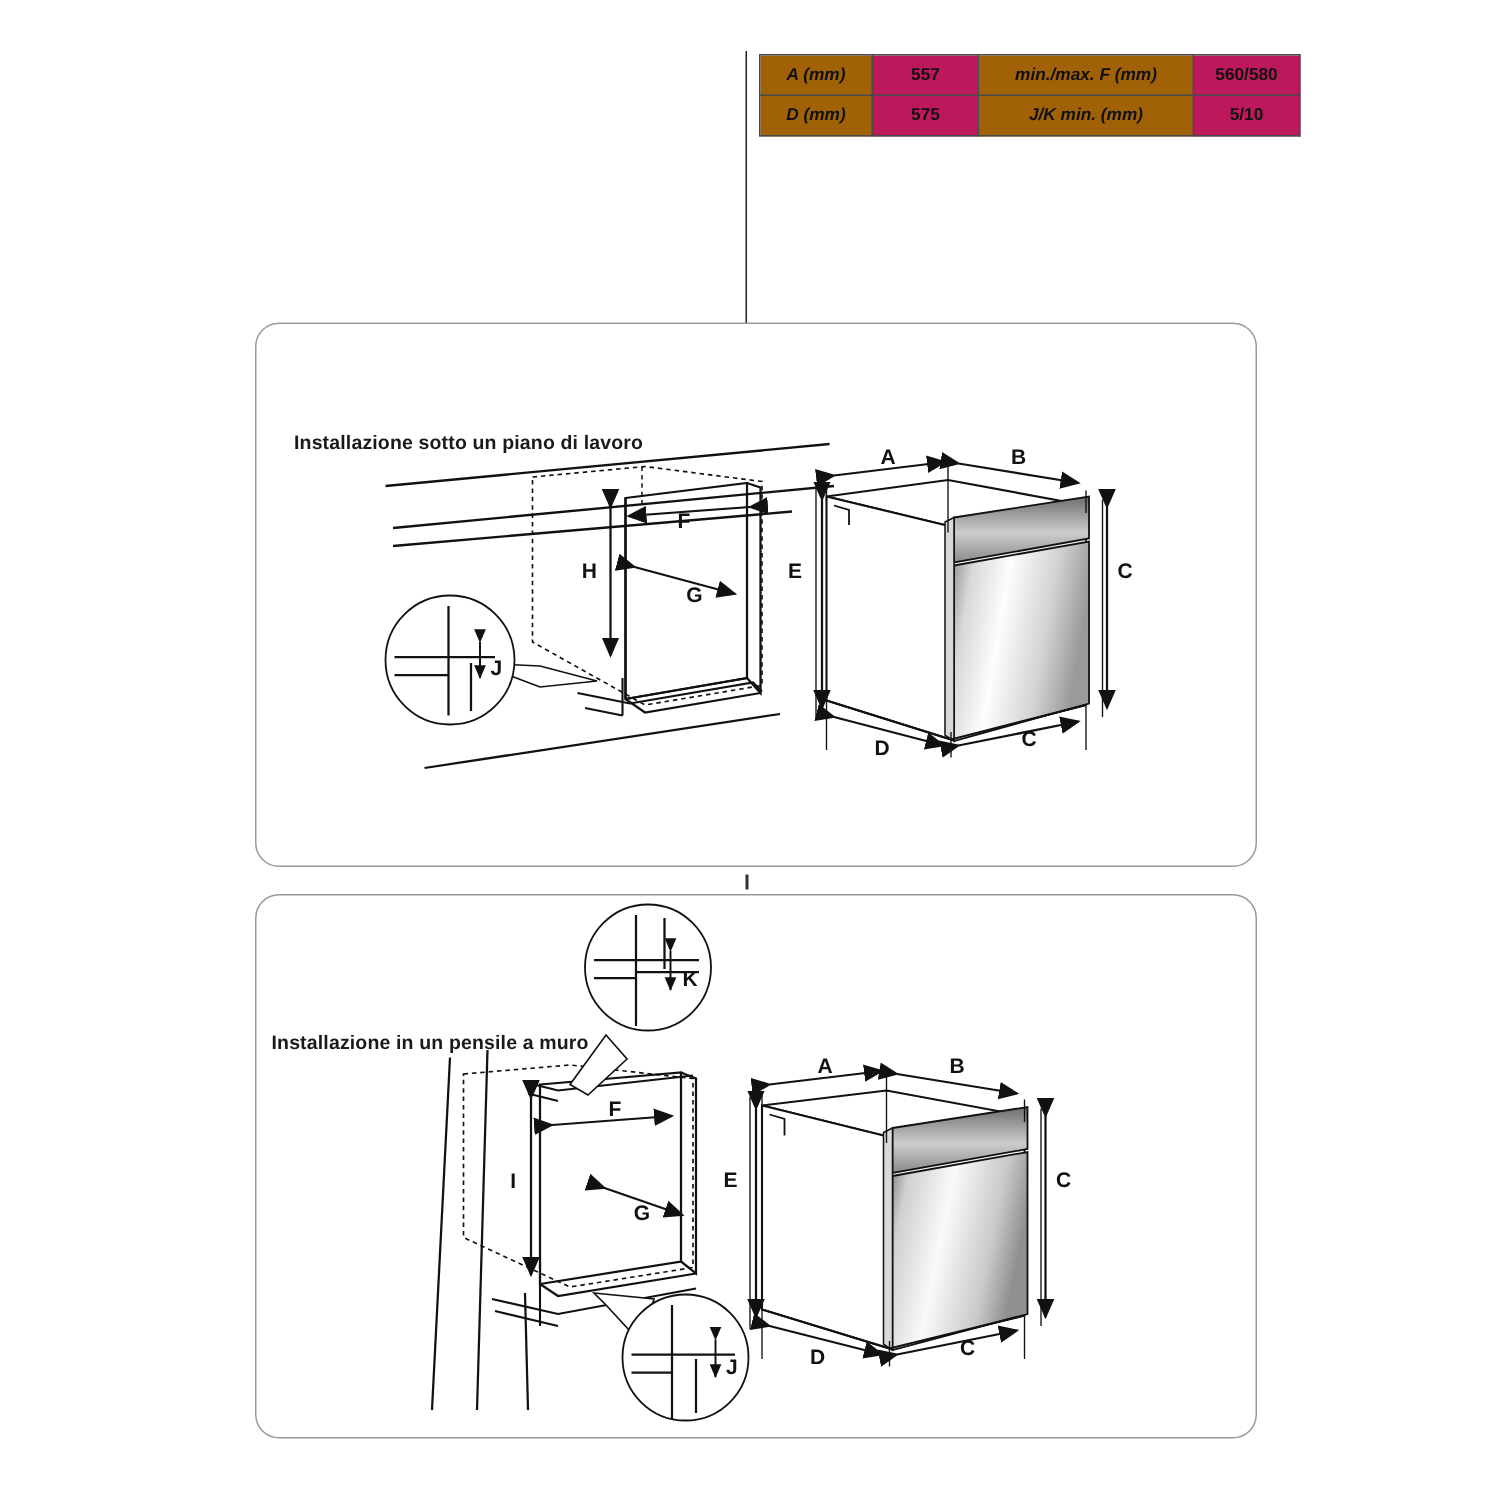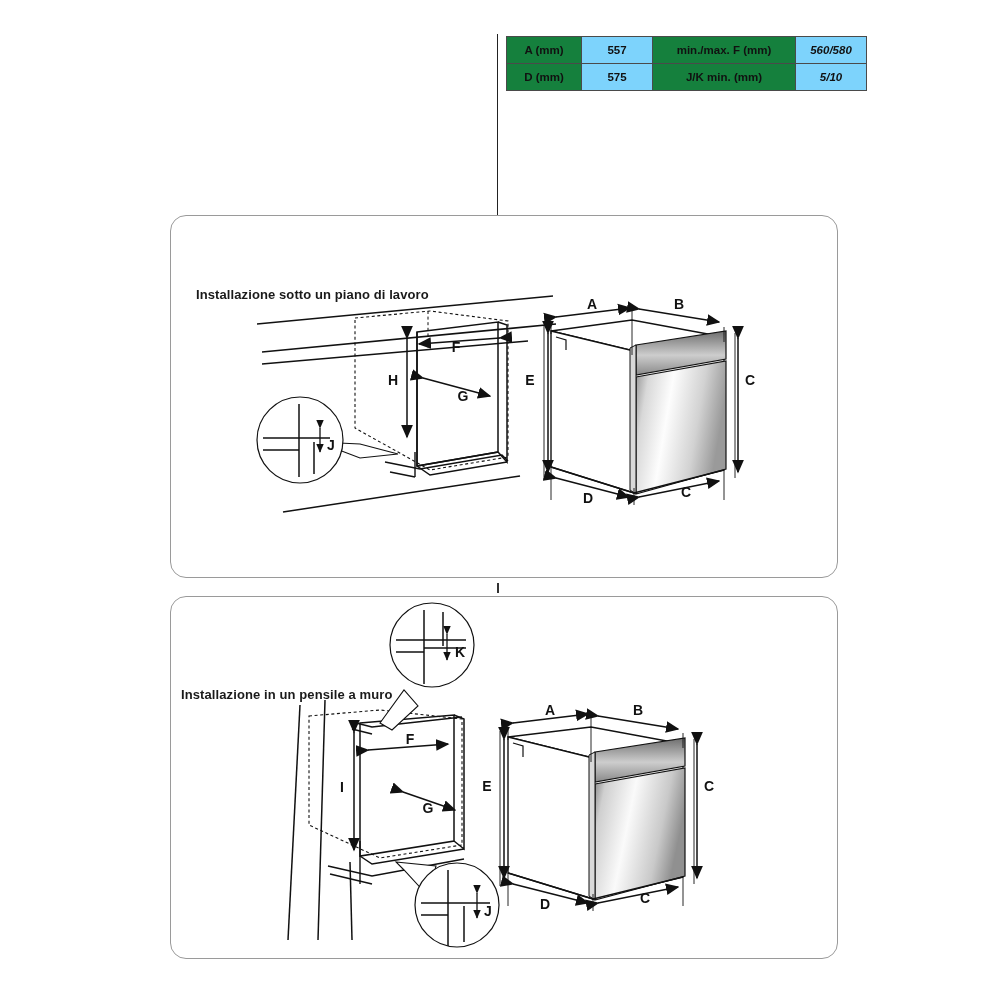--- a/index.html
+++ b/index.html
@@ -33,34 +33,35 @@
   }
   .spec-table td {
     border: 1px solid #4a4a4a;
     height: 26px;
     padding: 0 4px;
     text-align: center;
     white-space: nowrap;
     line-height: 26px;
   }
   .spec-table td.lbl {
-    background: #15803d;
+    background: #a16207;
+    font-style: italic;
   }
   .spec-table td.val {
-    background: #7dd3fc;
+    background: #be185d;
     font-weight: bold;
   }
   .spec-table td.blank {
     background: #ffffff;
     border: none;
   }
   .c-lbl1 { width: 66px; }
   .c-val1 { width: 62px; }
   .c-lbl2 { width: 134px; }
-  .c-val2 { width: 62px; font-style: italic; }
+  .c-val2 { width: 62px; }
 
   
   .table-stem {
     position: absolute;
     left: 497px;
     top: 34px;
     width: 1px;
     height: 182px;
     background: #222;
   }

